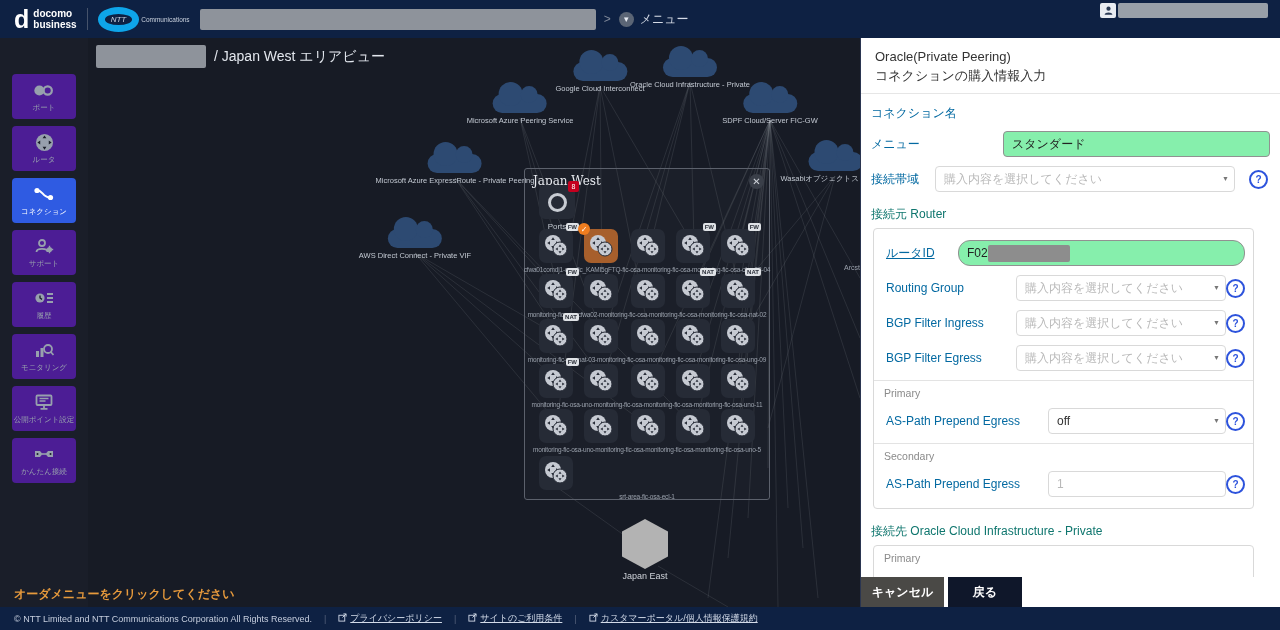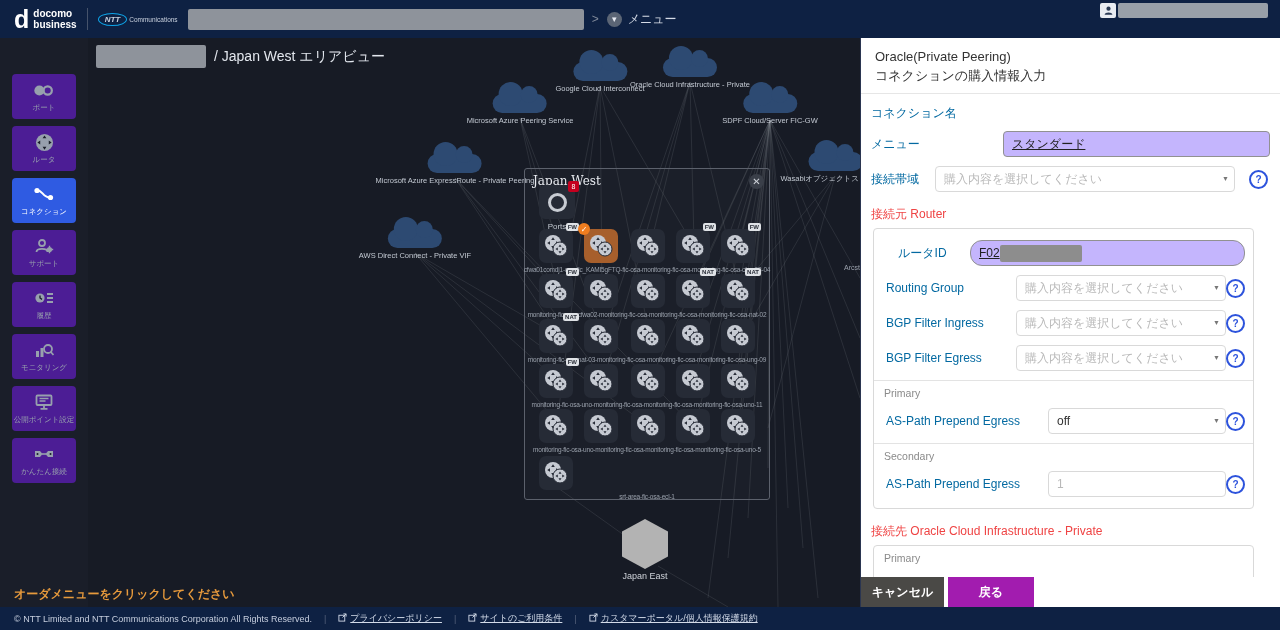--- a/index.html
+++ b/index.html
@@ -4,21 +4,21 @@
 <style>
   html,body{margin:0;padding:0;width:1280px;height:630px;overflow:hidden;
     font-family:"Liberation Sans",sans-serif;background:#171b25;}
   
   #topbar{position:absolute;left:0;top:0;width:1280px;height:38px;background:#0e2143;
     display:flex;align-items:center;padding-left:14px;box-sizing:border-box;color:#e8ecf4;}
   .dglyph{font-weight:bold;font-size:25px;color:#fff;line-height:24px;margin-right:4px;}
   .brand{display:flex;flex-direction:column;font-size:10px;font-weight:bold;line-height:11px;color:#fff;}
   .tb-div{width:1px;height:22px;background:#46536b;margin:0 10px;}
   .nttlogo{display:flex;align-items:center;color:#c9d1de;}
-  .ntt-ell{border:1px solid #0ea5e9;border-radius:50%;padding:1px 6px;font-style:italic;font-weight:bold;font-size:8px;}
+  .ntt-ell{border:7px solid #0ea5e9;border-radius:50%;padding:1px 6px;font-style:italic;font-weight:normal;font-size:8px;}
   .ntt-com{font-size:6.5px;margin-left:2px;}
   .redact{background:#8e939b;border-radius:2px;}
   #tb-title-redact{width:396px;height:21px;margin-left:10px;}
   .tb-chev{color:#7f8899;font-size:12px;margin:0 8px;}
   .menucircle{width:15px;height:15px;border-radius:50%;background:#5b6575;color:#e8ecf4;
     display:inline-flex;align-items:center;justify-content:center;font-size:9px;margin-right:6px;}
   #tb-menu{display:flex;align-items:center;font-size:12px;color:#d5dbe6;cursor:pointer;}
   #tb-right{position:absolute;right:12px;top:3px;display:flex;flex-direction:column;align-items:flex-end;}
   #account-chip{display:flex;align-items:center;}
   .person-chip{width:16px;height:15px;background:#e8ecf2;border-radius:2px;display:inline-flex;
@@ -74,44 +74,44 @@
   #status-msg{position:absolute;left:14px;bottom:27px;font-size:12px;font-weight:bold;color:#e79a3c;z-index:6;}
   
   #panel{position:absolute;right:0;top:38px;width:420px;bottom:23px;background:#fff;z-index:5;
     border-left:1px solid #2a3550;box-sizing:border-box;}
   #panel-header{padding:9px 14px 8px;border-bottom:1px solid #e6e6e6;}
   #panel-title,#panel-subtitle{font-size:13px;color:#333;line-height:19px;}
   #panel-body{position:absolute;top:54px;left:0;right:0;bottom:30px;overflow:hidden;padding:4px 10px 0 8px;}
   .frow{display:flex;align-items:center;margin:9px 0;}
   .flabel{font-size:12px;color:#0369a1;flex:none;}
   .lw1{width:90px;margin-left:2px;} .lw2{width:132px;margin-left:2px;} .lw3{width:64px;margin-left:2px;}
-  .lwa{width:72px;margin-left:16px;} .lwb{width:130px;margin-left:4px;} .lwc{width:162px;margin-left:4px;}
+  .lwa{width:72px;margin-left:4px;text-decoration:underline;} .lwb{width:130px;margin-left:4px;} .lwc{width:162px;margin-left:4px;}
   input.txt{height:26px;border:1px solid #d9d9d9;border-radius:4px;font-size:12px;padding:0 8px;
     font-family:"Liberation Sans",sans-serif;box-sizing:border-box;}
   input.txt::placeholder{color:#b9b9b9;}
-  input.txt:disabled{background:#c4b5fd;border-color:#919191;color:#222;text-decoration:underline;}
+  input.txt:disabled{background:#86efac;border-color:#919191;color:#222;}
   .sel{position:relative;height:26px;border:1px solid #d9d9d9;border-radius:4px;background:#fff;
     font-size:12px;line-height:24px;padding:0 16px 0 8px;box-sizing:border-box;overflow:hidden;
     white-space:nowrap;cursor:pointer;}
   .sel .ph{color:#b9b9b9;} .sel .val{color:#333;}
   .sel .caret{position:absolute;right:5px;top:0;color:#777;font-size:7px;line-height:24px;background:#fff;padding-left:2px;}
   .help{width:15px;height:15px;border-radius:50%;border:2px solid #2d53dc;color:#2d53dc;font-size:10px;font-weight:bold;
     display:inline-flex;align-items:center;justify-content:center;flex:none;margin-left:auto;cursor:pointer;}
-  .sect-head{font-size:12px;color:#ef4444;margin:14px 2px 5px;}
+  .sect-head{font-size:12px;color:#0f766e;margin:14px 2px 5px;}
   .gbox{border:1px solid #d9d9d9;border-radius:4px;margin:0 16px 0 4px;padding:2px 8px;}
   .ghr{border-top:1px solid #e3e3e3;margin:6px -8px;}
   .sub{font-size:10.5px;color:#8a8a8a;margin:4px 2px 0;}
   #routerid-wrap{position:relative;flex:1;}
   #routerid-wrap input{width:100%;border-radius:12px;}
   #routerid-redact{position:absolute;left:30px;top:5px;width:82px;height:17px;background:#8d8d8d;border-radius:2px;}
   #panel-buttons{position:absolute;left:0;right:0;bottom:0;height:30px;display:flex;z-index:7;font-weight:bold;}
   .pbtn{display:flex;align-items:center;justify-content:center;font-size:12px;cursor:pointer;}
   #btn-cancel{width:83px;background:#4a4946;color:#fff;}
   .btn-gap{width:4px;background:#fff;}
-  #btn-back{width:86px;background:#a21caf;color:#fff;}
+  #btn-back{width:74px;background:#0f172a;color:#fff;}
   #btn-confirm{flex:1;background:#c5d0ea;color:#9fb0d8;}
   
   #footer{position:absolute;left:0;bottom:0;width:1280px;height:23px;background:#0e2143;display:flex;
     align-items:center;padding-left:14px;box-sizing:border-box;font-size:9px;color:#c6cede;z-index:8;}
   .fsep{color:#55617a;margin:0 12px;}
   .flink{display:inline-flex;align-items:center;gap:3px;text-decoration:underline;color:#d3dbe9;cursor:pointer;}
 </style>
 </head>
 <body>
 

